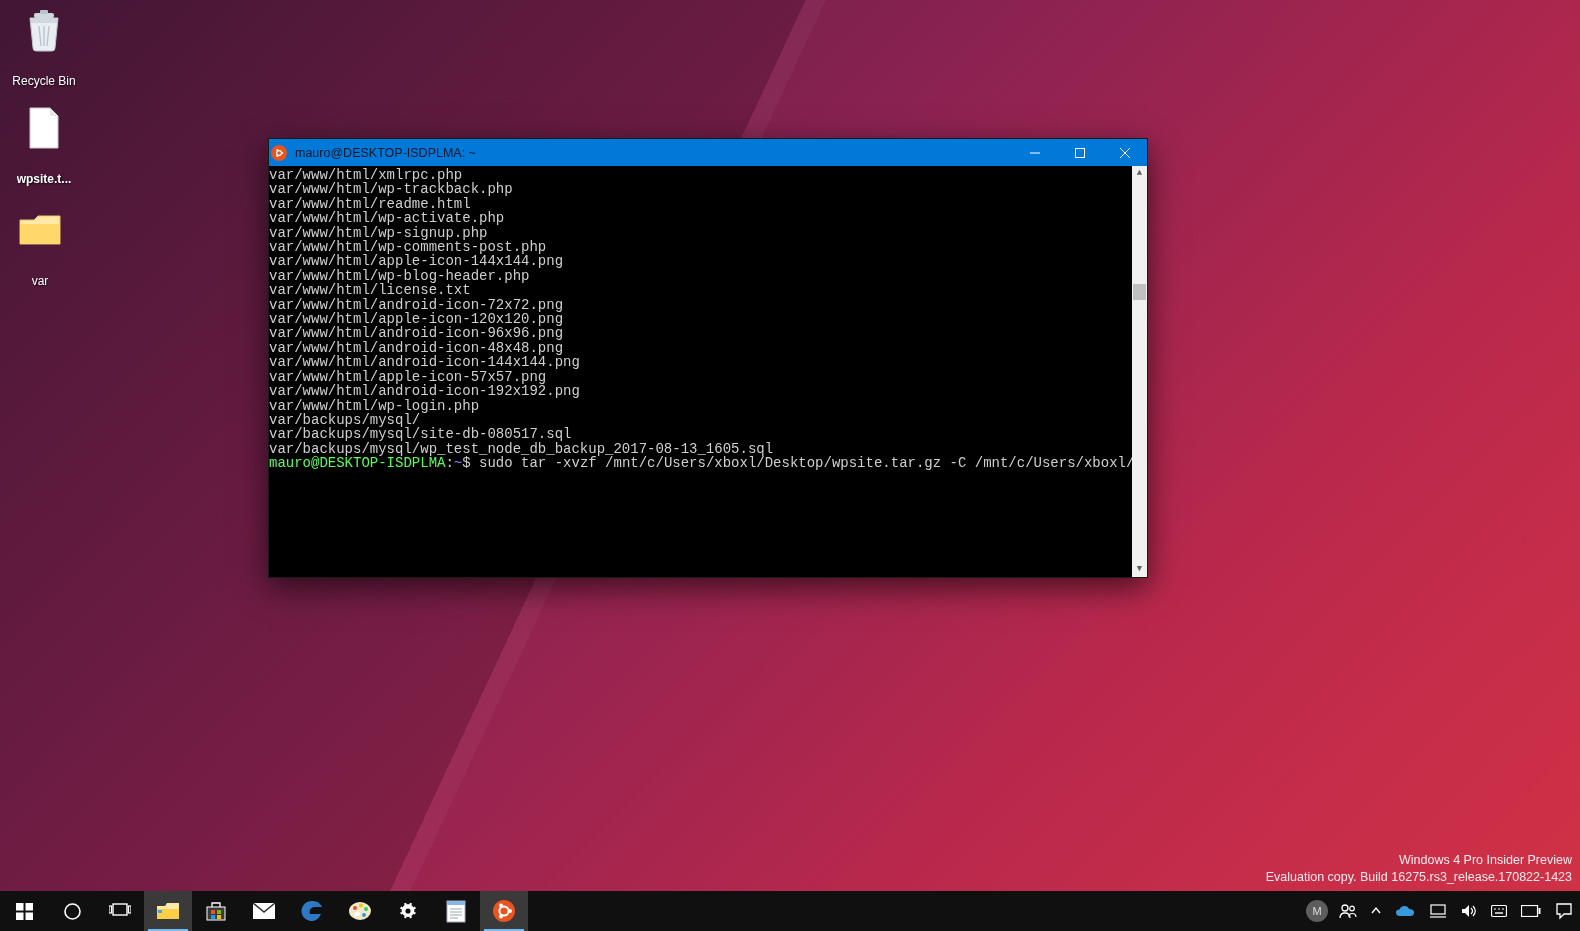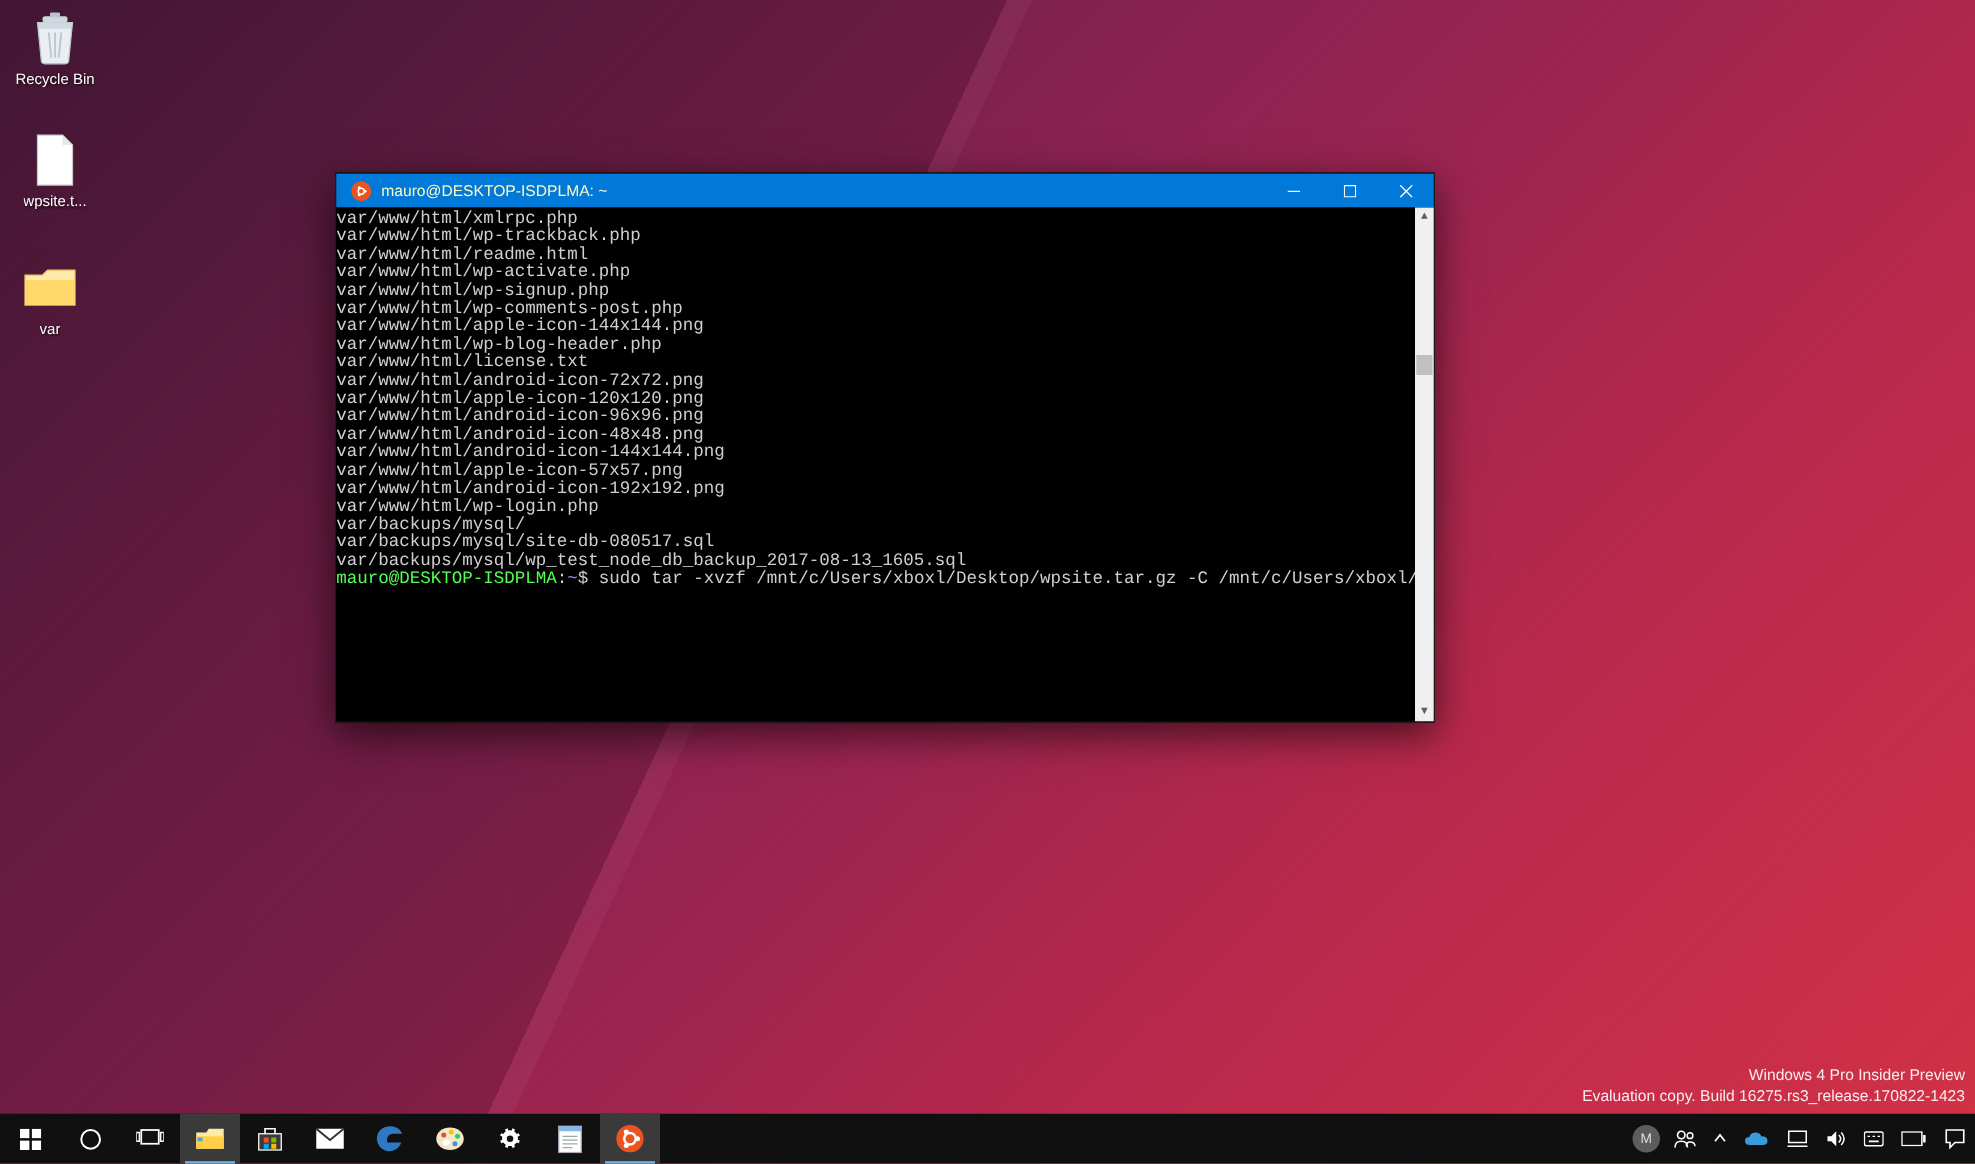--- a/index.html
+++ b/index.html
@@ -21,38 +21,38 @@
   .desktop-icon {
     position: absolute;
     width: 76px;
     display: flex; flex-direction: column; align-items: center;
     font-size: 12px; color: #fff;
     text-shadow: 1px 1px 2px rgba(0,0,0,0.8);
     cursor: default;
     user-select: none;
   }
   .desktop-icon .glyph { width: 48px; height: 48px; display: flex; align-items: center; justify-content: center; }
-  .desktop-icon .label { margin-top: 2px; text-align: center; white-space: nowrap; overflow: hidden; text-overflow: ellipsis; max-width: 74px; }
+  .desktop-icon .label { margin-top: 20px; text-align: center; white-space: nowrap; overflow: hidden; text-overflow: ellipsis; max-width: 74px; }
 
   
   .window {
     position: absolute;
     left: 268px; top: 138px;
     width: 880px; height: 440px;
     background: #000;
     box-shadow: 0 10px 30px rgba(0,0,0,0.6);
     border: 1px solid #1a1a1a;
     display: flex; flex-direction: column;
   }
   .titlebar {
     height: 27px;
     background: #0079d8;
     display: flex; align-items: center;
-    color: #fef9c3; font-size: 12.5px;
-    padding-left: 12px;
+    color: #0f172a; font-size: 12.5px;
+    padding-left: 2px;
   }
   .title-icon {
     width: 16px; height: 16px; border-radius: 50%;
     background: #e95420;
     display: flex; align-items: center; justify-content: center;
     margin-right: 8px;
     font-size: 9px; color: #fff;
   }
   .title-text { flex: 1; }
   .win-controls { display: flex; height: 100%; }
@@ -157,21 +157,21 @@
       <path d="M6 10 L34 10 L31 40 Q31 43 28 43 L12 43 Q9 43 9 40 Z" fill="#e9eef2" stroke="#b9c4cc" stroke-width="1"></path>
       <path d="M6 10 L34 10 L33 15 L7 15 Z" fill="#cfd8de"></path>
       <rect x="10" y="5" width="20" height="5" rx="2" fill="#cfd8de"></rect>
       <rect x="16" y="2" width="8" height="4" rx="1" fill="#b9c4cc"></rect>
       <path d="M15 18 L17 38 M20 18 L20 38 M25 18 L23 38" stroke="#b9c4cc" stroke-width="1.4"></path>
     </svg>
   </div>
   <div class="label">Recycle Bin</div>
 </div>
 
-<div class="desktop-icon" style="left:6px; top:104px;">
+<div class="desktop-icon" style="left:6px; top:104px;font-weight:bold;">
   <div class="glyph">
     <svg width="36" height="44" viewBox="0 0 36 44">
       <path d="M4 2 L24 2 L32 10 L32 42 L4 42 Z" fill="#ffffff" stroke="#c9c9c9"></path>
       <path d="M24 2 L24 10 L32 10 Z" fill="#e7e7e7"></path>
     </svg>
   </div>
   <div class="label">wpsite.t...</div>
 </div>
 
 <div class="desktop-icon" style="left:2px; top:206px;">

